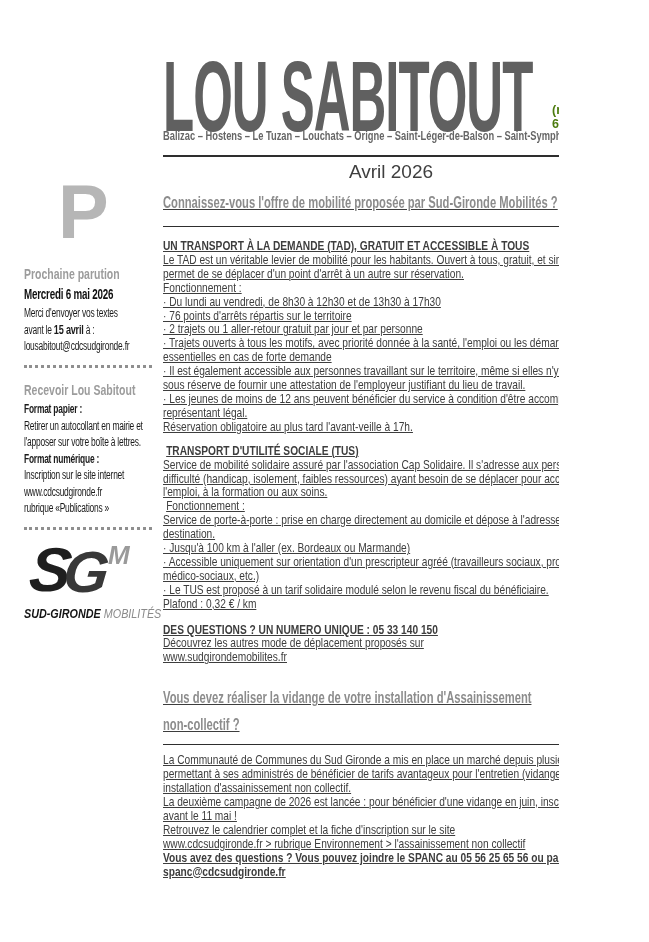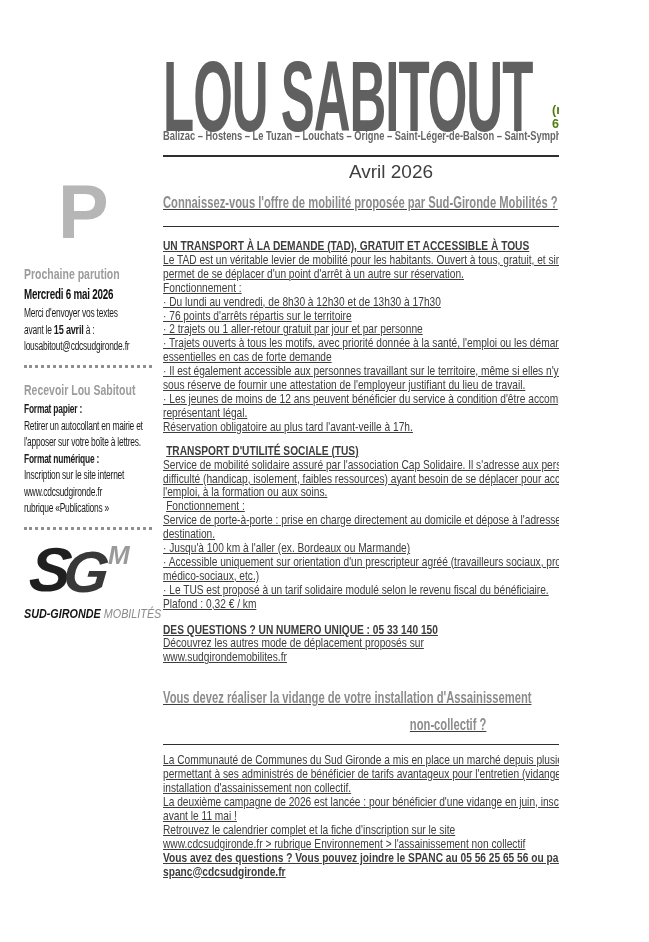--- a/index.html
+++ b/index.html
@@ -38,21 +38,21 @@
   .brand-sub{color:#8a8a8a;}
 
   
   .main{position:absolute;left:163px;top:193px;width:462px;text-decoration:underline;}
   .hx{white-space:nowrap;font-size:16px;font-weight:bold;color:#8c8c8c;
       transform:scaleX(0.70);transform-origin:0 0;line-height:20px;}
   .h2wrap .hx{line-height:27px;}
   .rule{border-top:1.6px solid #2e2e2e;width:462px;margin-top:13px;}
   .bx{width:590px;transform:scaleX(0.783);transform-origin:0 0;
       font-size:13px;line-height:13.9px;color:#3d3d3d;}
-  .mt10{margin-top:10px;} .mt12{margin-top:12px;} .mt8{margin-top:8px;} .mt20{margin-top:20px;text-align:right;}
+  .mt10{margin-top:10px;} .mt12{margin-top:12px;} .mt8{margin-top:8px;} .mt20{margin-top:20px;}
   .b{font-weight:bold;}
   .u{text-decoration:underline;}
   .ind{padding-left:4px;}
 </style>
 </head>
 <body>
 
 <div class="page">
 
   <div class="masthead">LOU SABITOUT</div>

